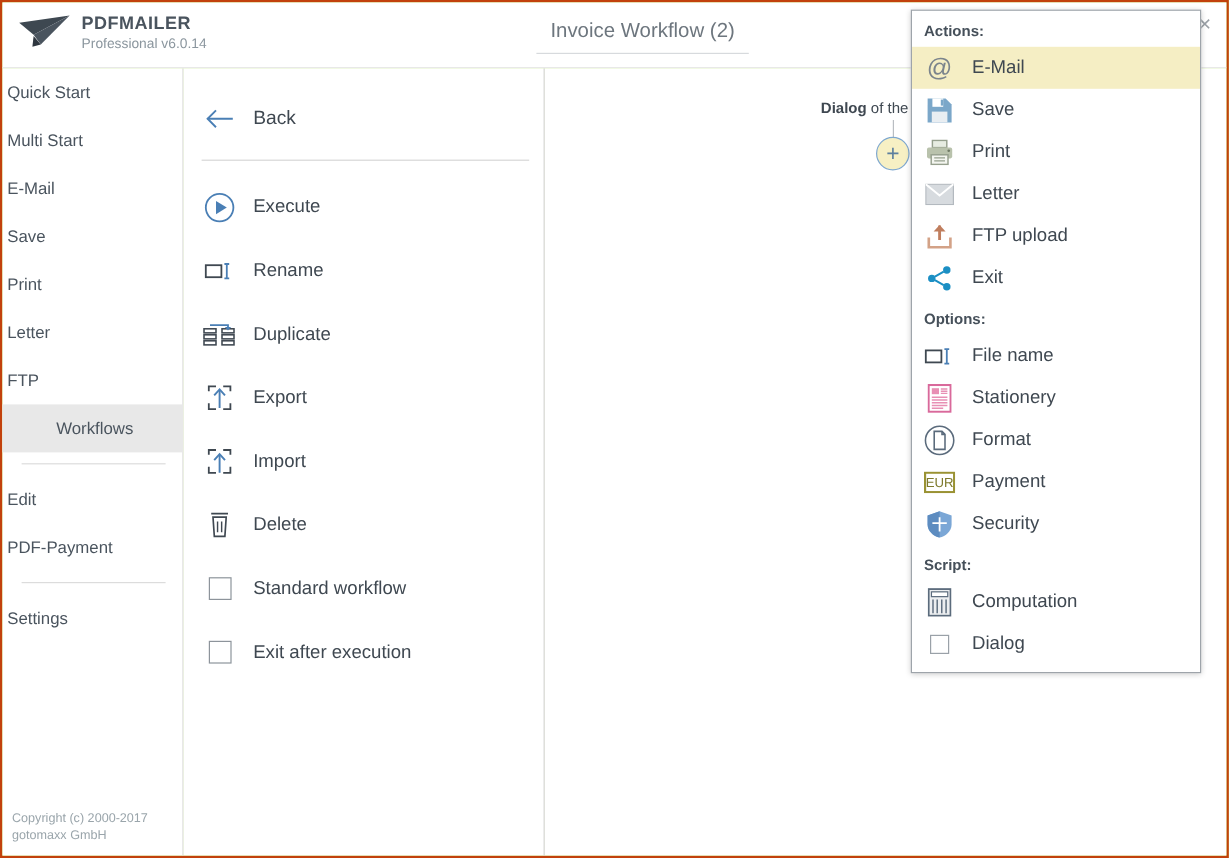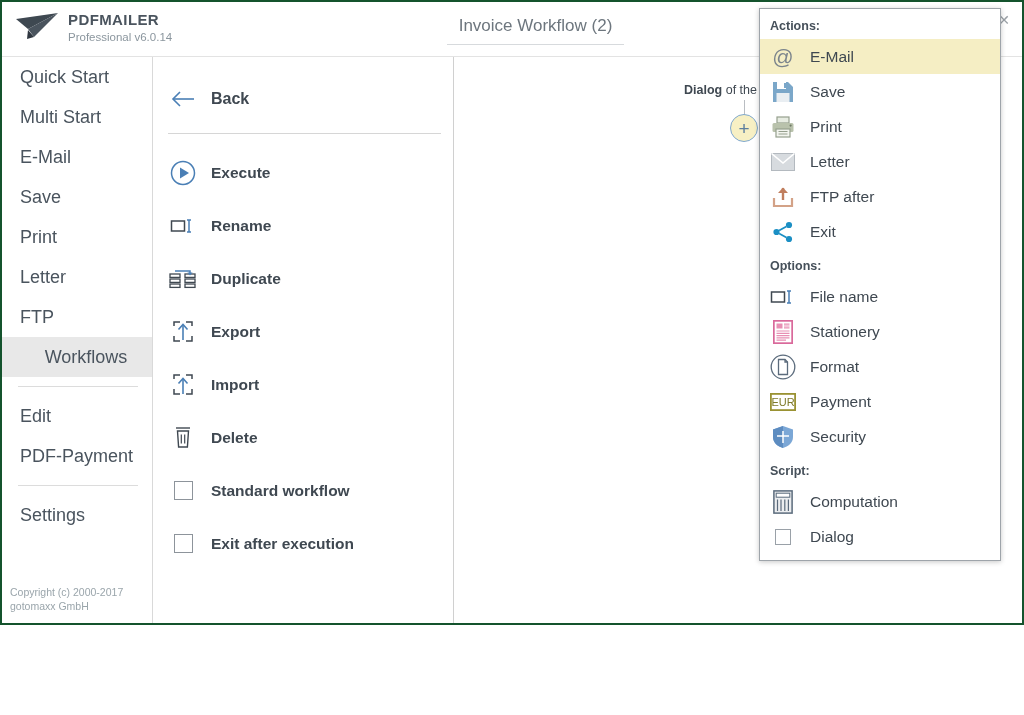--- a/index.html
+++ b/index.html
@@ -3,22 +3,22 @@
 <meta charset="utf-8">
 <style>
   html,body{margin:0;padding:0;}
   body{
     width:1024px;height:715px;overflow:hidden;
     background:#ffffff;
     font-family:"Liberation Sans", sans-serif;
     -webkit-font-smoothing:antialiased;
   }
   #app{
-    position:relative;width:1024px;height:625px;box-sizing:border-box;
-    border:2px solid #14532d;background:#bef264;
+    position:relative;width:1024px;height:715px;box-sizing:border-box;
+    border:2px solid #c2410c;background:#bef264;
   }
 
   
   .header{
     position:absolute;left:0;top:0;width:1020px;height:54px;
     border-bottom:1px solid #e3e3e3;background:#fff;
   }
   .brand{position:absolute;left:12px;top:7px;display:flex;align-items:flex-start;}
   .plane{width:46px;height:34px;margin-right:8px;}
   .brand-text{padding-top:3px;}
@@ -37,36 +37,36 @@
     display:flex;align-items:center;justify-content:center;
     font-size:14px;color:#9aa0a6;cursor:default;
   }
 
   
   .sidebar{
     position:absolute;left:0;top:55px;width:150px;bottom:0;
     border-right:1px solid #d9d9d9;background:#fff;
   }
   .nav-item{
-    height:40px;display:flex;align-items:center;padding-left:18px;
-    font-size:18px;color:#4a545e;cursor:default;
+    height:40px;display:flex;align-items:center;padding-left:4px;
+    font-size:14px;color:#4a545e;cursor:default;
   }
   .nav-item.active{background:#e8e8e8;justify-content:center;}
   .nav-sep{height:1px;background:#dcdcdc;margin:9px 14px 9px 16px;}
   .copyright{
     position:absolute;left:8px;bottom:10px;font-size:10.5px;color:#9aa5ab;line-height:14px;
   }
 
   
   .midpanel{
     position:absolute;left:151px;top:55px;width:300px;bottom:0;
     border-right:1px solid #d0d0d0;background:#fff;
   }
   .mi{
-    display:flex;align-items:center;height:53px;padding-left:15px;cursor:default;font-weight:bold;
+    display:flex;align-items:center;height:53px;padding-left:15px;cursor:default;
   }
   .mi .ic{width:30px;height:30px;flex:0 0 30px;margin-right:13px;display:flex;align-items:center;justify-content:center;}
   .mi .lbl{font-size:15.5px;color:#3f4851;}
   .back-row{height:40px;margin-top:22px;}
   .mid-sep{height:1px;background:#d6d6d6;margin:14px 12px 12px 15px;}
   .mi.back .lbl{font-size:16px;}
   .cbox{width:19px;height:19px;border:1.6px solid #8d949b;background:#fff;box-sizing:border-box;}
 
   
   .canvas{position:absolute;left:452px;top:55px;right:0;bottom:0;background:#fff;overflow:hidden;}
@@ -310,21 +310,21 @@
           <span class="lbl">Letter</span>
         </div>
         <div class="ctx-item">
           <span class="ic">
             <svg width="22" height="22" viewBox="0 0 22 22">
               <path d="M11 14 V2" stroke="#c07e5e" stroke-width="2.4" fill="none"></path>
               <path d="M6 7 L11 1.5 L16 7 Z" fill="#c07e5e"></path>
               <path d="M2 12 V20 H20 V12" fill="none" stroke="#d3a287" stroke-width="2.2"></path>
             </svg>
           </span>
-          <span class="lbl">FTP after</span>
+          <span class="lbl">FTP upload</span>
         </div>
         <div class="ctx-item">
           <span class="ic">
             <svg width="22" height="22" viewBox="0 0 22 22">
               <circle cx="17" cy="4" r="3.1" fill="#1b8fc4"></circle>
               <circle cx="4.5" cy="11" r="3.1" fill="#1b8fc4"></circle>
               <circle cx="17" cy="18" r="3.1" fill="#1b8fc4"></circle>
               <path d="M14.4 5.4 L7.1 9.6 M7.1 12.4 L14.4 16.6" stroke="#1b8fc4" stroke-width="1.7"></path>
             </svg>
           </span>

